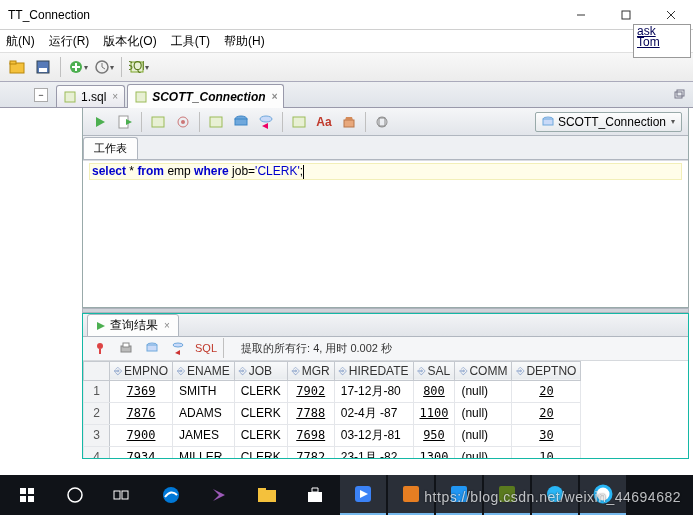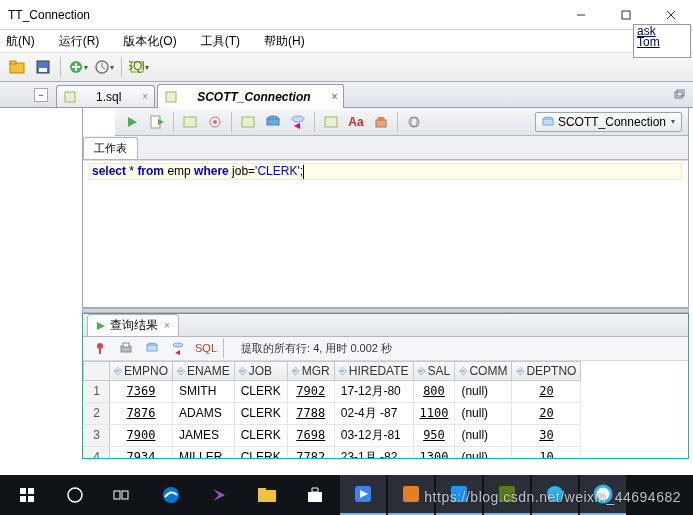--- a/index.html
+++ b/index.html
@@ -3,40 +3,40 @@
 <meta charset="utf-8">
 <style>
 * { margin:0; padding:0; box-sizing:border-box; font-family:Tahoma,"Microsoft YaHei",sans-serif; font-size:12px; }
 body { background:#fff; width:693px; height:515px; position:relative; overflow:hidden; }
 
 .titlebar { height:30px; border-bottom:1px solid #d0d0d0; display:flex; align-items:center; justify-content:space-between; padding:0 0 0 8px; }
 .titlebar .title { color:#000; }
 .titlebar .winbtns { display:flex; }
 .titlebar .winbtn { width:45px; height:30px; display:flex; align-items:center; justify-content:center; color:#555; }
 
-.menubar { height:22px; display:flex; align-items:center; padding:0 4px 0 0; gap:12px;text-align:right; }
+.menubar { height:22px; display:flex; align-items:center; padding:0 4px 0 0; gap:2px;text-align:right; }
 .menubar .menu { padding:2px 6px; }
 
 .toolbar1 { height:30px; display:flex; align-items:center; padding:0 6px; gap:4px; border-top:1px solid #e0e0e0; border-bottom:1px solid #aab; background:linear-gradient(#f8f8f8,#ececec); position:relative; }
 .tbtn { width:22px; height:22px; display:flex; align-items:center; justify-content:center; border:1px solid transparent; border-radius:2px; }
 .sep { width:1px; height:20px; background:#c0c0c0; margin:0 2px; }
 .dropdown-arrow { font-size:8px; color:#555; margin-left:1px; }
 
 .asktom { position:absolute; right:2px; top:24px; width:58px; height:34px; border:1px solid #999; background:#fff; padding:1px 3px; font-size:10px; line-height:11px; color:#005; text-decoration:underline; z-index:10; }
 
 .upper-tabstrip { height:26px; display:flex; align-items:flex-end; padding:0 0 0 56px; background:linear-gradient(#eef0f3,#dfe3e9); border-bottom:1px solid #99a; position:relative; }
 .min-icon { position:absolute; left:34px; top:6px; width:14px; height:14px; border:1px solid #aaa; background:#fff; font-size:9px; display:flex; align-items:center; justify-content:center; }
 .restore-icon { position:absolute; right:6px; top:4px; width:16px; height:16px; display:flex; align-items:center; justify-content:center; color:#667; }
-.mtab { height:22px; padding:2px 6px; display:flex; align-items:center; gap:19px; border:1px solid #99a; border-bottom:none; background:linear-gradient(#fdfdfd,#e8e8ee); border-radius:3px 3px 0 0; margin-right:2px; }
+.mtab { height:22px; padding:2px 6px; display:flex; align-items:center; gap:4px; border:1px solid #99a; border-bottom:none; background:linear-gradient(#fdfdfd,#e8e8ee); border-radius:3px 3px 0 0; margin-right:2px; }
 .mtab.active { background:#fdfdfd; font-style:italic; font-weight:bold; height:24px; margin-bottom:-1px; }
 .mtab .close { font-size:10px; color:#888; margin-left:2px; }
 .mtab .ico { width:14px; height:14px; display:flex; align-items:center; justify-content:center; }
 
 .editor-panel { margin-left:82px; margin-right:4px; height:200px; border:1px solid #9aa; border-top:none; display:flex; flex-direction:column; }
-.editor-toolbar { height:28px; background:linear-gradient(#f5f6f8,#e2e5ea); border-bottom:1px solid #b0b6bf; display:flex; align-items:center; padding:0 6px; gap:3px;margin-left:32px; }
+.editor-toolbar { height:28px; background:linear-gradient(#f5f6f8,#e2e5ea); border-bottom:1px solid #b0b6bf; display:flex; align-items:center; padding:0 6px; gap:3px; }
 .conn-dd { margin-left:auto; border:1px solid #9aa; background:linear-gradient(#fdfdfd,#e8ebee); padding:2px 6px; display:flex; align-items:center; gap:4px; border-radius:2px; font-size:11px; }
 .subtabs { height:24px; display:flex; align-items:flex-end; padding:0 0; background:#eef0f3; border-bottom:1px solid #b0b6bf; }
 .subtab { padding:3px 10px; border:1px solid #b0b6bf; border-bottom:none; background:#fdfdfd; font-size:11px; border-radius:3px 3px 0 0; margin-right:2px; }
 .subtab.inactive { background:#e4e6ea; }
 
 .sql-area { flex:1; background:#fff; font-family:Consolas,"Courier New",monospace; font-size:13px; padding:2px 6px; position:relative; border-top:1px solid #dadce0; }
 .sql-line { background:#fffde9; border:1px solid #f2efb8; display:inline-block; width:100%; padding:0 2px; white-space:pre; }
 .kw { color:#0000cc; font-weight:bold; }
 .str { color:#0000cc; }
 .cursor { display:inline-block; width:1px; height:14px; background:#000; vertical-align:middle; }

